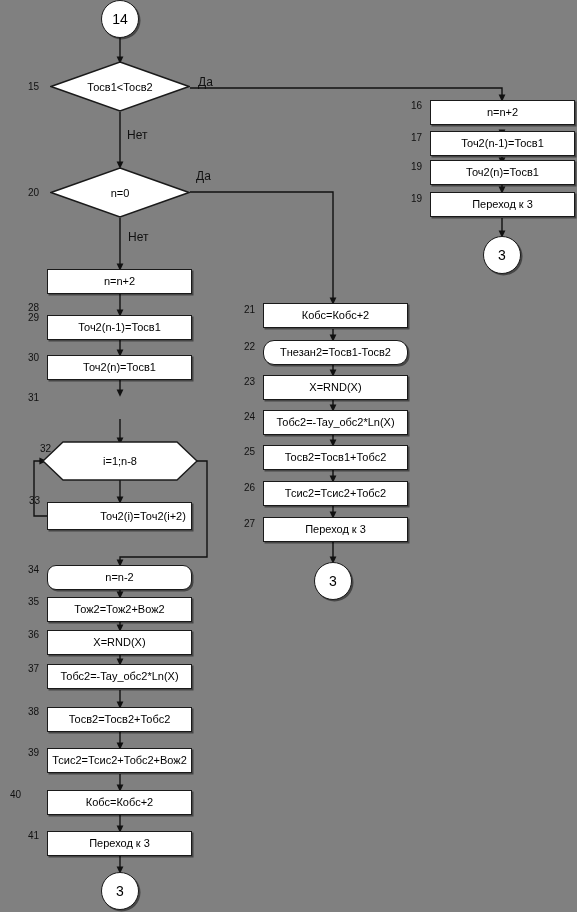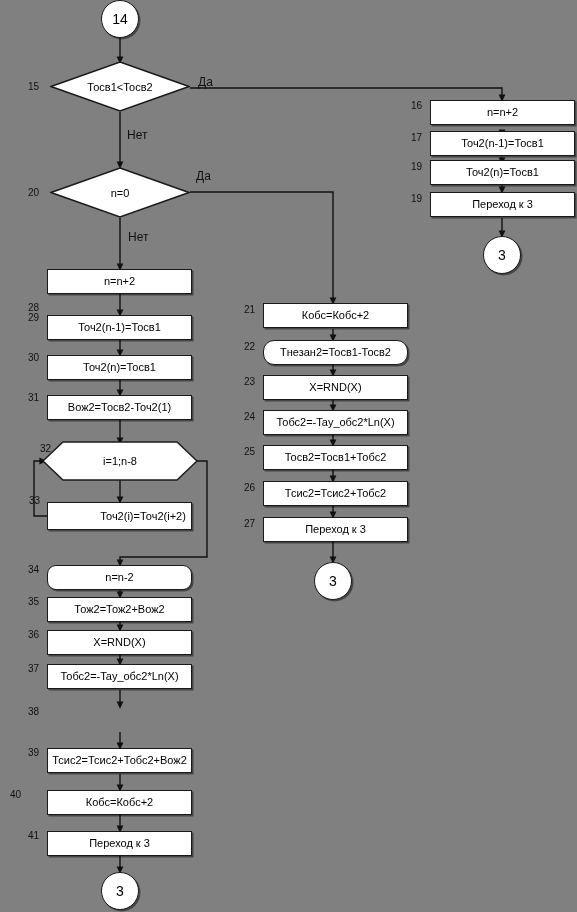--- a/index.html
+++ b/index.html
@@ -236,23 +236,20 @@
   <div class="node proc" style="left:47px; top:315px; width:145px;">
     <span>Точ2(n-1)=Тосв1</span>
   </div>
   <div class="num" style="left:28px; top:313px;">29</div>
 
   <div class="node proc" style="left:47px; top:355px; width:145px;">
     <span>Точ2(n)=Тосв1</span>
   </div>
   <div class="num" style="left:28px; top:353px;">30</div>
 
-  <div class="node proc" style="left:47px; top:395px; width:145px;">
-    <span>Вож2=Тосв2-Точ2(1)</span>
-  </div>
   <div class="num" style="left:28px; top:393px;">31</div>
 
   <div class="poly" style="left:42px; top:441px; width:156px; height:40px;">
     <svg width="156" height="40" viewBox="0 0 156 40">
       <polygon points="21,1 135,1 155,20 135,39 21,39 1,20" fill="#ffffff" stroke="#1a1a1a" stroke-width="1.4"></polygon>
     </svg>
     <div class="ptext">i=1;n-8</div>
   </div>
   <div class="num" style="left:40px; top:444px;">32</div>
 
@@ -274,20 +271,23 @@
   <div class="node proc" style="left:47px; top:630px; width:145px;">
     <span>X=RND(X)</span>
   </div>
   <div class="num" style="left:28px; top:630px;">36</div>
 
   <div class="node proc" style="left:47px; top:664px; width:145px;">
     <span>Тобс2=-Tay_обс2*Ln(X)</span>
   </div>
   <div class="num" style="left:28px; top:664px;">37</div>
 
+  <div class="node proc" style="left:47px; top:707px; width:145px;">
+    <span>Тосв2=Тосв2+Тобс2</span>
+  </div>
   <div class="num" style="left:28px; top:707px;">38</div>
 
   <div class="node proc" style="left:47px; top:748px; width:145px;">
     <span>Тсис2=Тсис2+Тобс2+Вож2</span>
   </div>
   <div class="num" style="left:28px; top:748px;">39</div>
 
   <div class="node proc" style="left:47px; top:790px; width:145px;">
     <span>Кобс=Кобс+2</span>
   </div>

